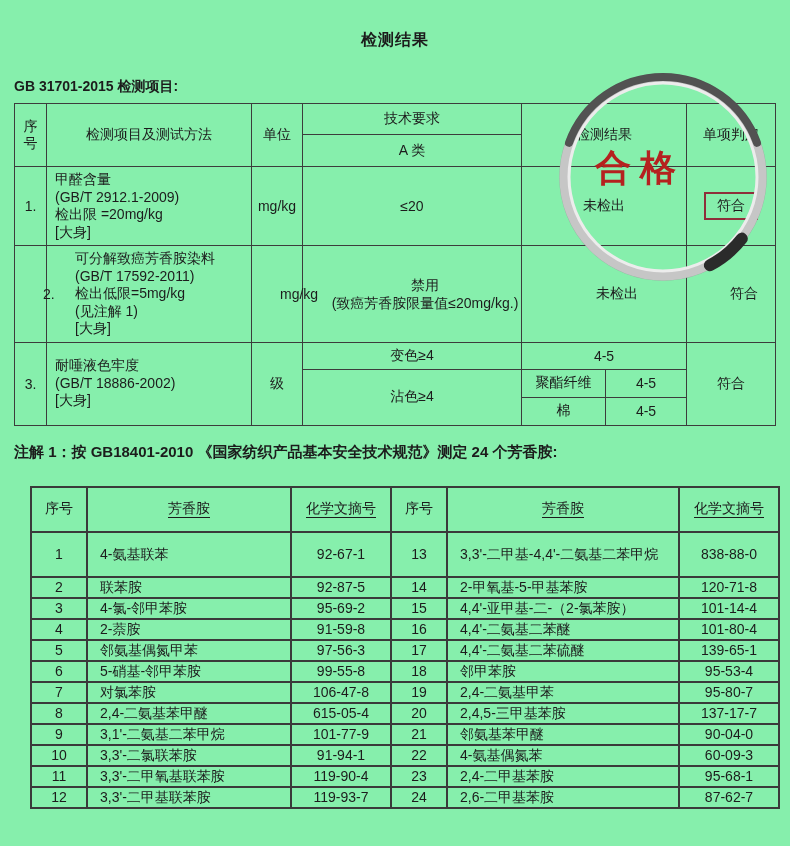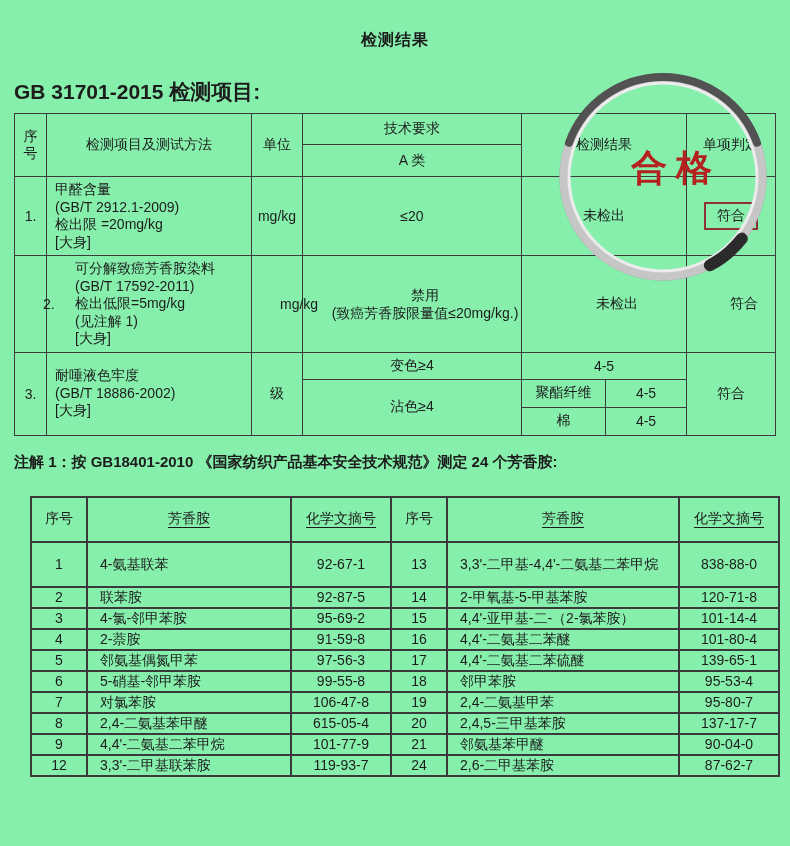--- a/index.html
+++ b/index.html
@@ -1,21 +1,21 @@
 <!DOCTYPE html>
 <html><head>
 <meta charset="utf-8">
 <style>
   * { margin:0; padding:0; box-sizing:border-box; }
   html,body { background:#ffffff; }
   body { font-family:"Liberation Sans","DejaVu Sans",sans-serif; color:#1c1c1c; }
   .page { position:relative; width:790px; height:846px; background:#86efac; overflow:hidden; }
 
   .title { text-align:center; padding-top:30px; font-size:16px; font-weight:bold; letter-spacing:1px; }
-  .heading { margin:27px 0 7px 14px; font-size:21px; font-weight:bold; }
+  .heading { margin:27px 0 7px 14px; font-size:14px; font-weight:bold; }
 
   table { border-collapse:collapse; table-layout:fixed; }
   td { border:1.5px solid #3c3c3c; font-size:14px; text-align:center; vertical-align:middle; padding:1px 2px; }
 
   
   .t1 { margin-left:14px; width:761px; }
   .t1 .c-no    { width:32px; }
   .t1 .c-item  { width:205px; }
   .t1 .c-unit  { width:51px; }
   .t1 .c-req   { width:219px; }
@@ -46,21 +46,21 @@
   .t2 .c2-no1 { width:56px; } .t2 .c2-am1 { width:204px; } .t2 .c2-cas1 { width:100px; }
   .t2 .c2-no2 { width:56px; } .t2 .c2-am2 { width:232px; } .t2 .c2-cas2 { width:100px; }
   .t2 .h td { height:45px; }
   .t2 .h .u { text-decoration:underline; text-underline-offset:4px; }
   .t2 .band1 td { height:45px; }
   .t2 .band td { height:21px; }
   .t2 .amine { text-align:left; padding-left:12px; line-height:17px; }
 
   
   .stamp-ring { position:absolute; left:553px; top:67px; width:220px; height:220px; pointer-events:none; }
-  .stamp-text { position:absolute; left:631px; top:144px; font-size:36px; font-weight:bold;
+  .stamp-text { position:absolute; left:595px; top:144px; font-size:36px; font-weight:bold;
                 color:#b5211f; letter-spacing:9px; pointer-events:none;font-family:Liberation Serif, serif; }
 </style>
 </head>
 <body>
 
 <div class="page">
 
   <div class="title">检测结果</div>
   <div class="heading">GB 31701-2015 检测项目:</div>
 
@@ -224,25 +224,41 @@
     <tr class="band">
       <td>8</td>
       <td class="amine">2,4-二氨基苯甲醚</td>
       <td>615-05-4</td>
       <td>20</td>
       <td class="amine">2,4,5-三甲基苯胺</td>
       <td>137-17-7</td>
     </tr>
     <tr class="band">
       <td>9</td>
-      <td class="amine">4,4'-二氨基二苯甲烷</td>
+      <td class="amine">3,1'-二氨基二苯甲烷</td>
       <td>101-77-9</td>
       <td>21</td>
       <td class="amine">邻氨基苯甲醚</td>
       <td>90-04-0</td>
+    </tr>
+    <tr class="band">
+      <td>10</td>
+      <td class="amine">3,3'-二氯联苯胺</td>
+      <td>91-94-1</td>
+      <td>22</td>
+      <td class="amine">4-氨基偶氮苯</td>
+      <td>60-09-3</td>
+    </tr>
+    <tr class="band">
+      <td>11</td>
+      <td class="amine">3,3'-二甲氧基联苯胺</td>
+      <td>119-90-4</td>
+      <td>23</td>
+      <td class="amine">2,4-二甲基苯胺</td>
+      <td>95-68-1</td>
     </tr>
     <tr class="band">
       <td>12</td>
       <td class="amine">3,3'-二甲基联苯胺</td>
       <td>119-93-7</td>
       <td>24</td>
       <td class="amine">2,6-二甲基苯胺</td>
       <td>87-62-7</td>
     </tr>
   </tbody>

